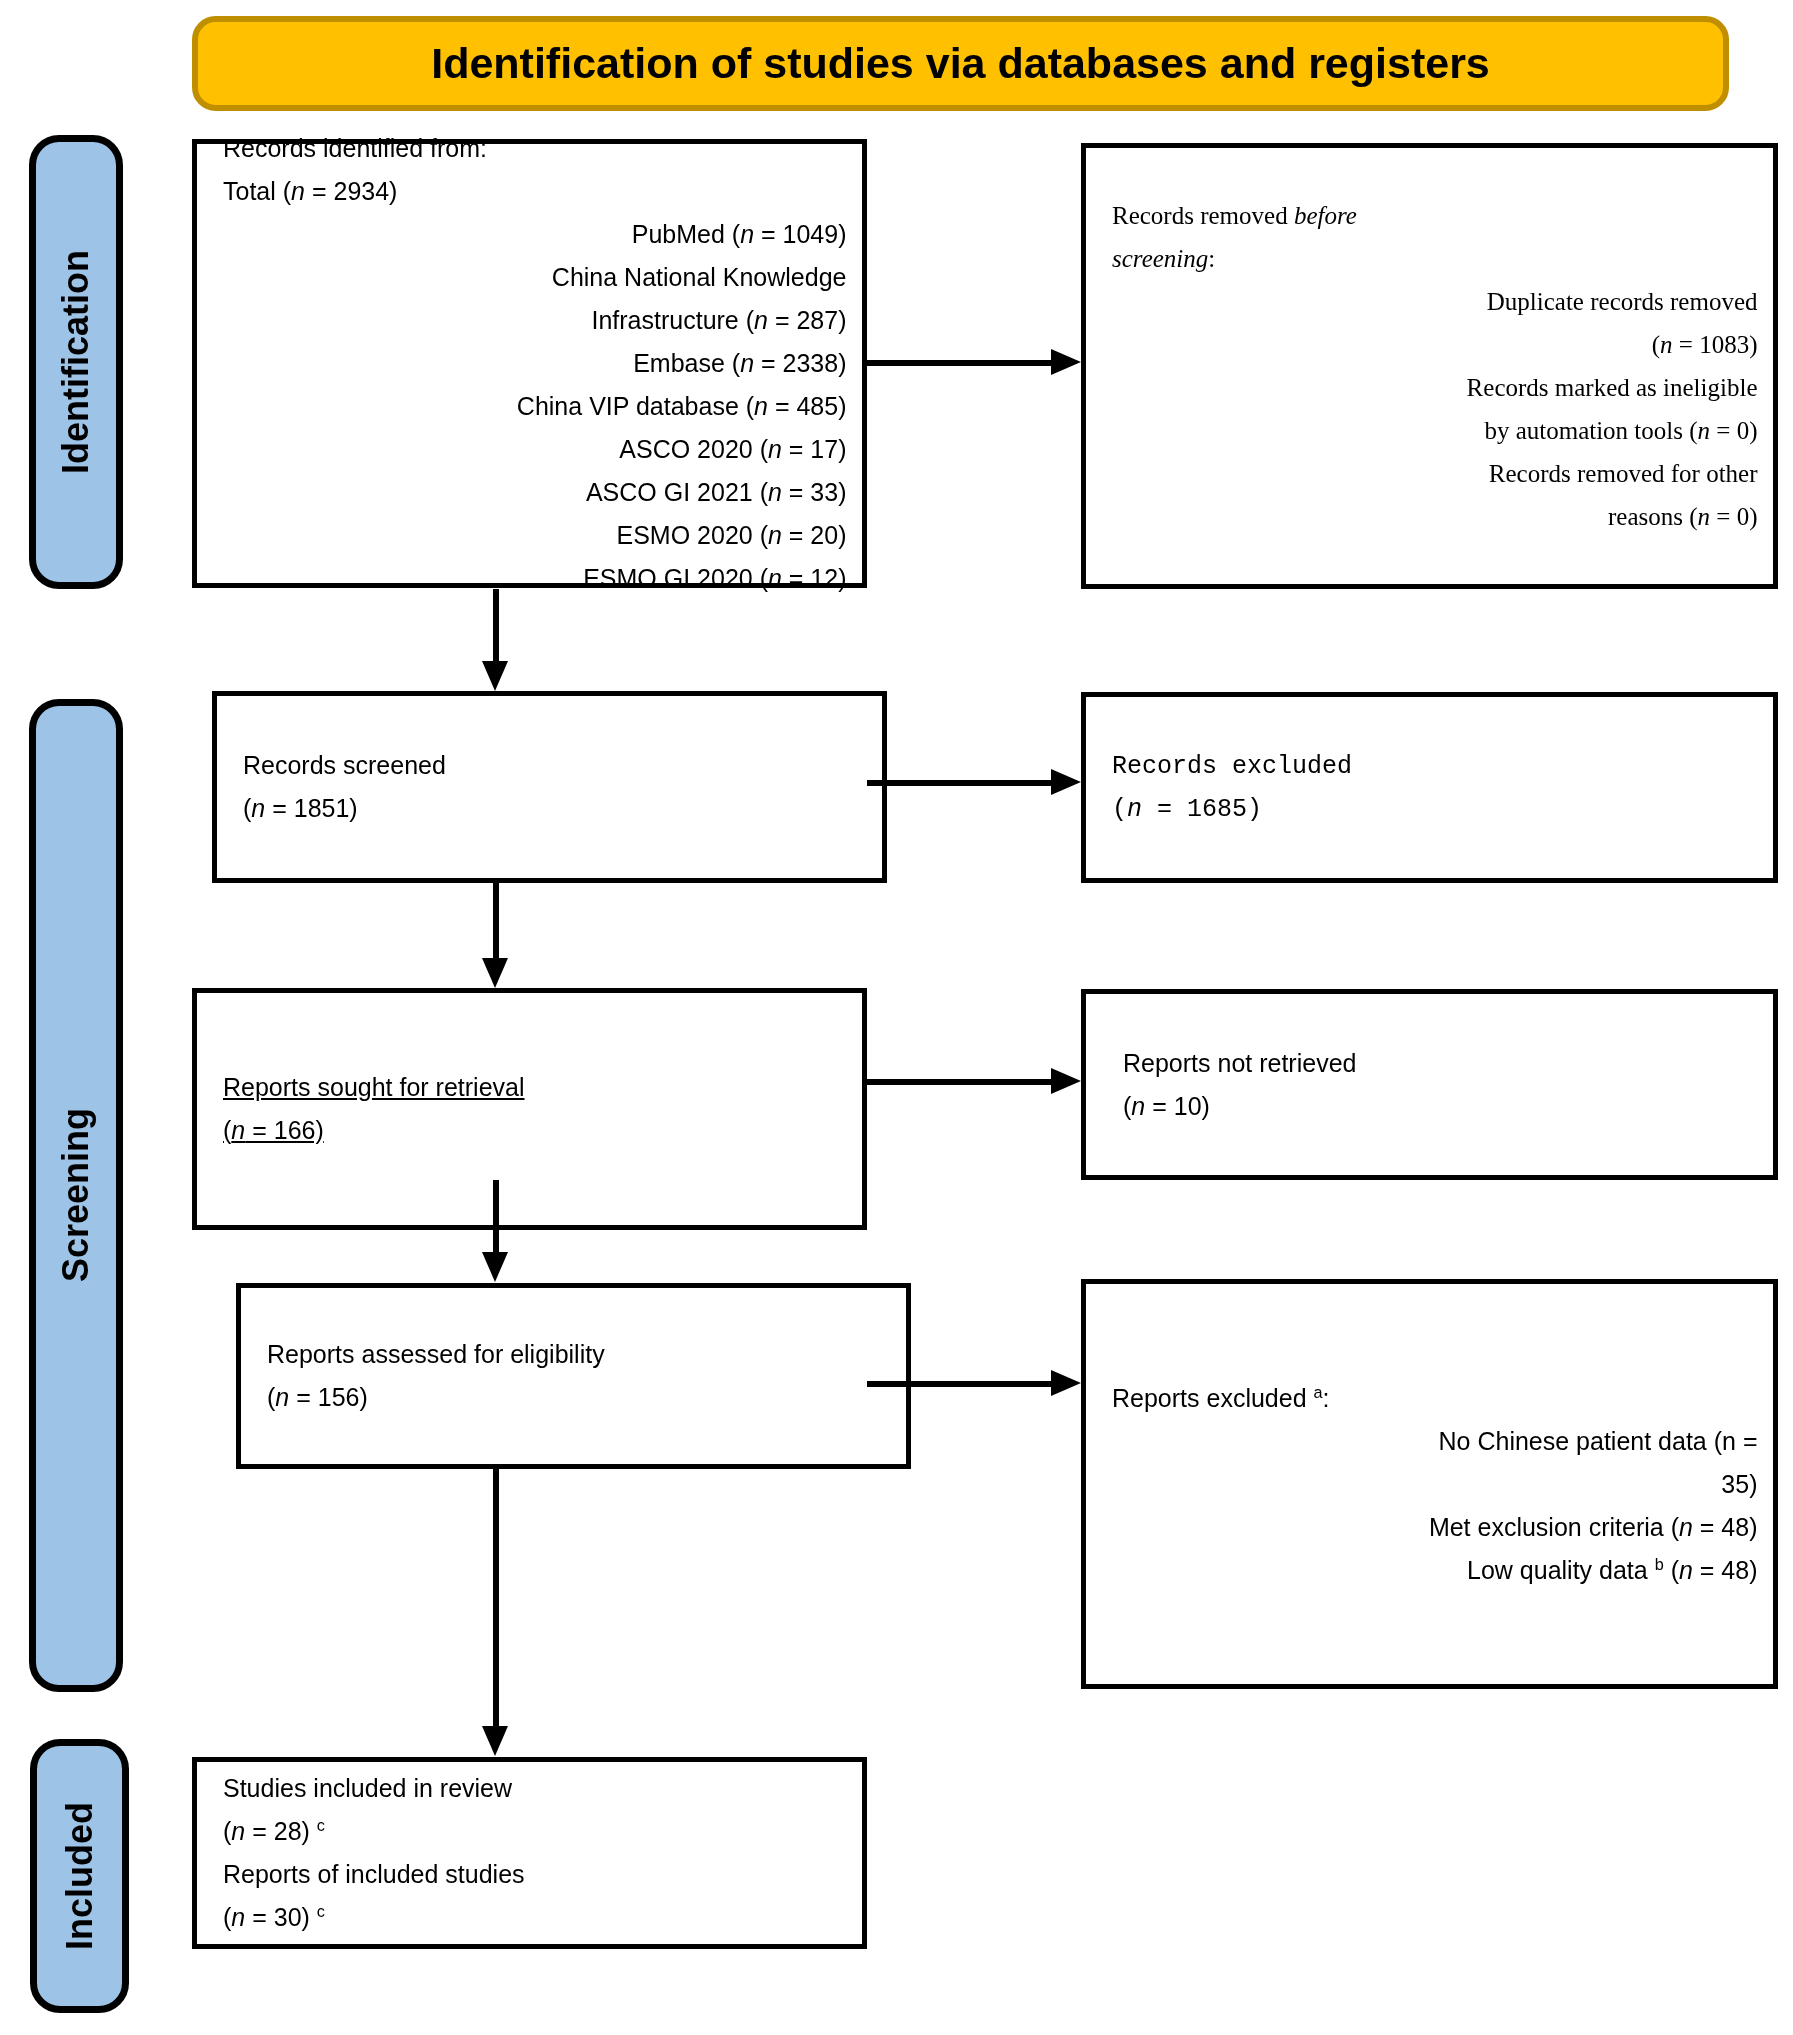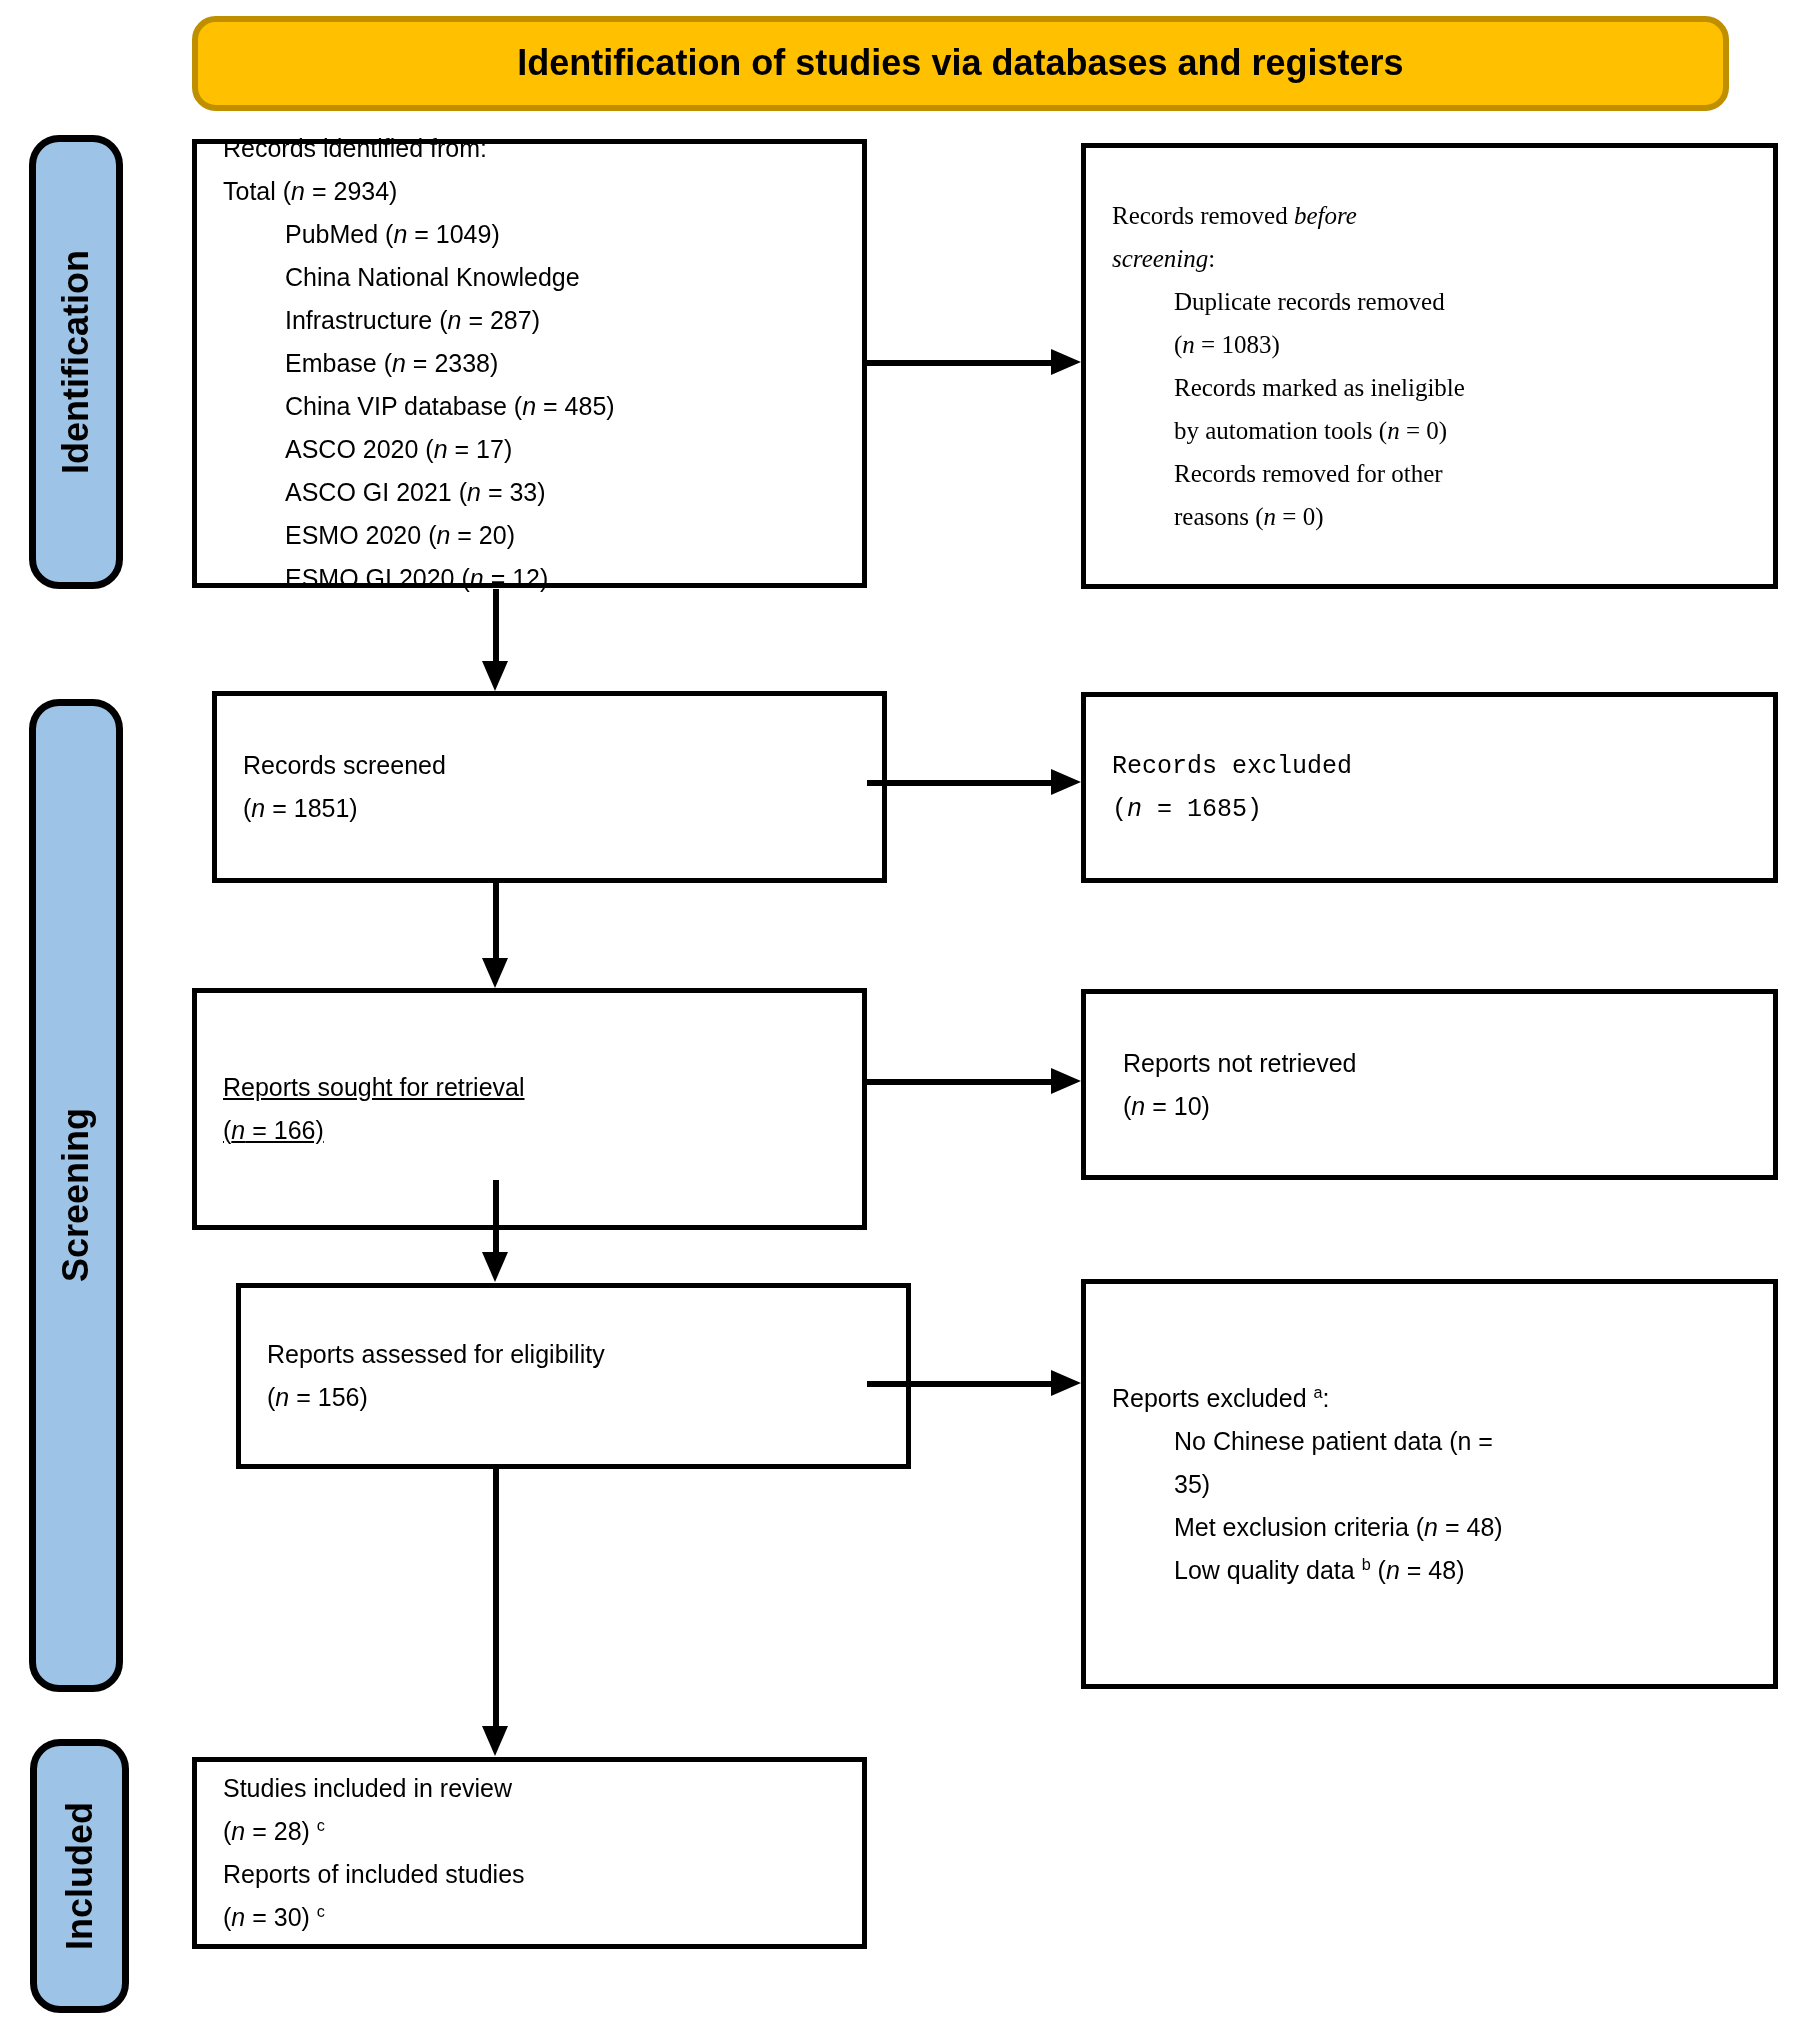--- a/index.html
+++ b/index.html
@@ -7,21 +7,21 @@
     position:relative;width:1794px;height:2035px;background:#ffffff;
     font-family:"Liberation Sans","DejaVu Sans",sans-serif;color:#000;
   }
   
   #header{
     position:absolute;left:192px;top:15.5px;width:1537px;height:95px;
     background:var(--header-bg,#FFC000);
     border:6.2px solid var(--header-border,#BF8F00);
     border-radius:23.5px;box-sizing:border-box;
     display:flex;align-items:center;justify-content:center;
-    font-size:36px;font-weight:bold;
+    font-size:43px;font-weight:bold;
   }
   
   .stage{
     position:absolute;background:var(--stage-bg,#9DC3E6);
     border:7.4px solid #000;border-radius:30px;box-sizing:border-box;
     display:flex;align-items:center;justify-content:center;
   }
   .stage .vtext{
     writing-mode:vertical-rl;transform:rotate(180deg);
     font-size:36px;font-weight:bold;white-space:nowrap;
@@ -30,21 +30,21 @@
   #stage-screening{left:28.5px;top:699px;width:94px;height:993px;}
   #stage-included{left:30px;top:1739px;width:99px;height:274px;}
   
   .box{
     position:absolute;background:#fff;border:5.6px solid #000;box-sizing:border-box;
     display:flex;flex-direction:column;justify-content:center;
     font-size:25px;line-height:43px;
     padding:11px 15.5px 11px 26px;
   }
   .box .ln{white-space:nowrap;}
-  .box .ind1{padding-left:62px;}
+  .box .ind1{padding-left:62px;text-align:right;}
   #box-records-identified{left:192px;top:139px;width:675px;height:449px;line-height:43px;}
   #box-records-removed{left:1081px;top:143px;width:697px;height:446px;font-family:Liberation Serif, serif;}
   #box-records-screened{left:192px;top:691px;width:675px;height:192px;margin-left:20px;}
   #box-records-excluded{left:1081px;top:692px;width:697px;height:191px;font-family:Liberation Mono, monospace;}
   #box-reports-sought{left:192px;top:988px;width:675px;height:242px;text-decoration:underline;}
   #box-reports-not-retrieved{left:1081px;top:989px;width:697px;height:191px;padding-left:37px;}
   #box-reports-assessed{left:192px;top:1283px;width:675px;height:186px;margin-left:44px;}
   #box-reports-excluded{left:1081px;top:1279px;width:697px;height:410px;}
   #box-studies-included{left:192px;top:1757px;width:675px;height:192px;}
   sup{font-size:65%;line-height:0;}

